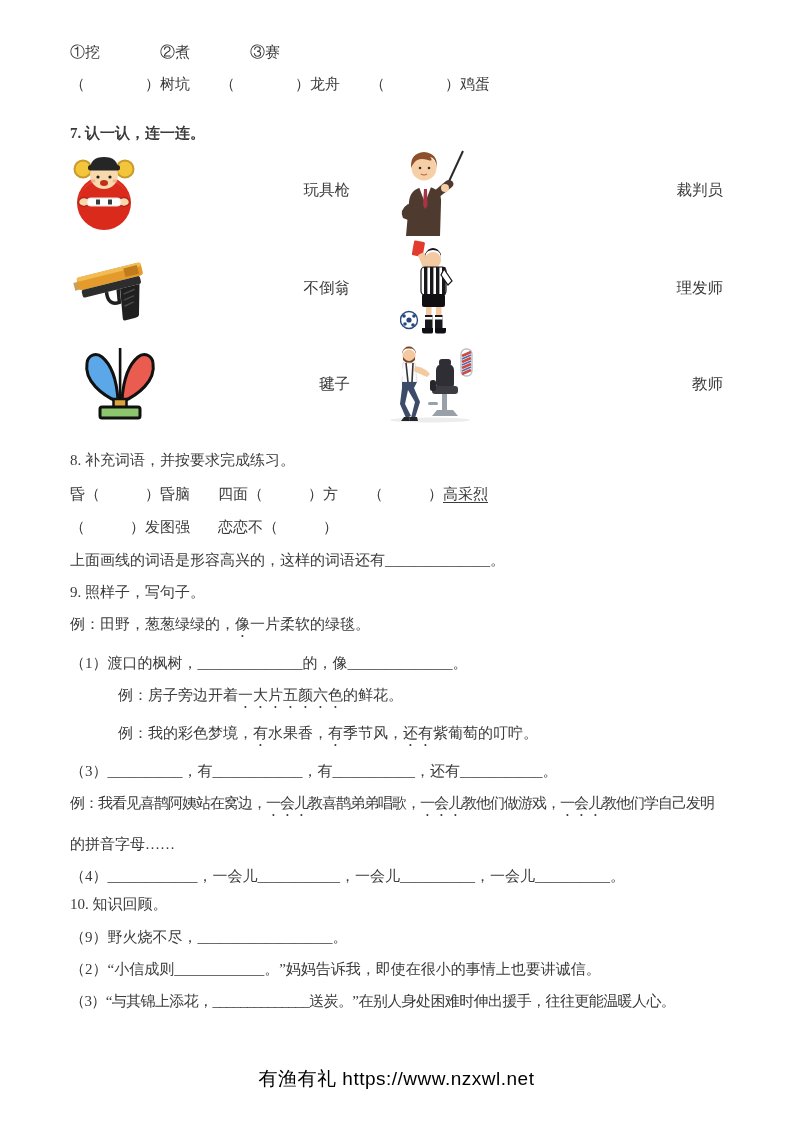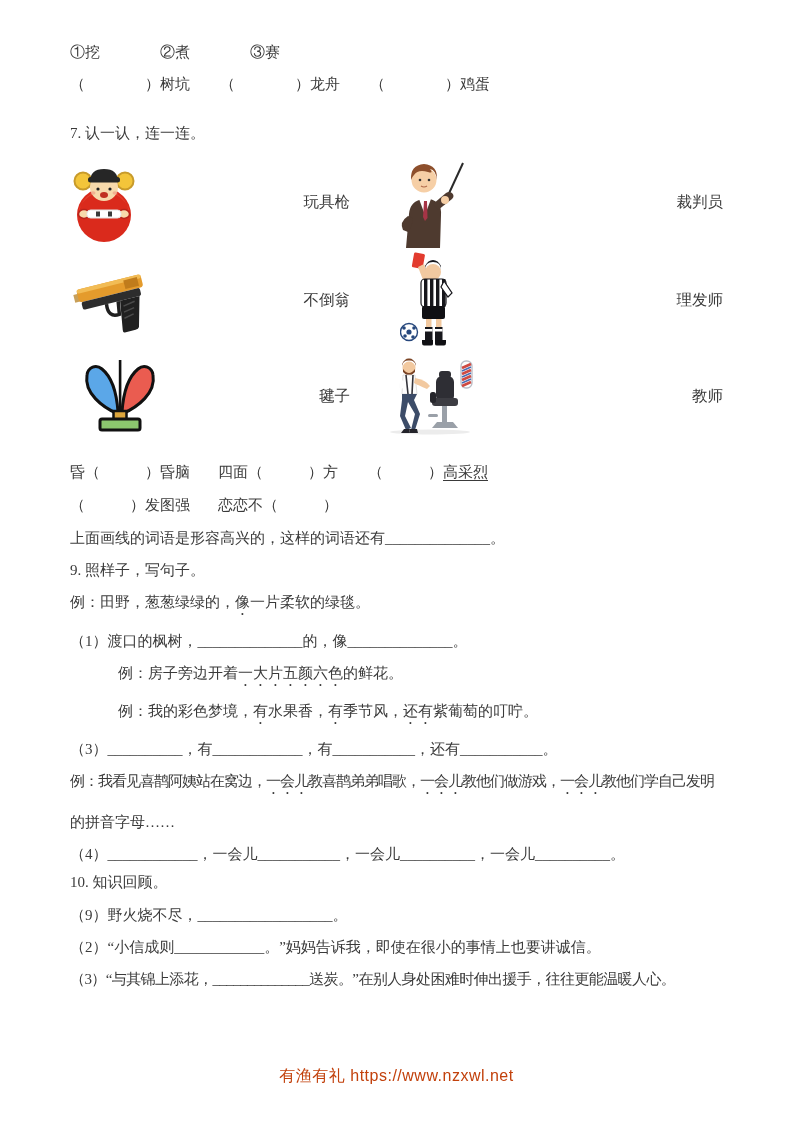--- a/index.html
+++ b/index.html
@@ -6,21 +6,21 @@
   html,body { background:#ffffff; }
   .page {
     width:793px; height:1122px; position:relative; overflow:hidden;
     background:#ffffff; color:#3a3a3a;
     font-family:"Liberation Serif","DejaVu Serif",serif;
     padding:44px 70px 0 70px;
   }
   .line { font-size:15px; line-height:17px; margin-bottom:15px; white-space:nowrap; }
   .mb19{margin-bottom:32px;} .mb17{margin-bottom:17px;} .mb16{margin-bottom:16px;}
   .mb14{margin-bottom:14px;} .mb13{margin-bottom:13px;margin-left:48px;} .mb11{margin-bottom:11px;}
-  .mb2{margin-bottom:14px;}
+  .mb2{margin-bottom:2px;font-weight:bold;}
   .squeeze { letter-spacing:-1px; }
   .squeeze-half { letter-spacing:-0.6px; }
   .em {
     -webkit-text-emphasis:filled dot #3a3a3a; text-emphasis:filled dot #3a3a3a;
     -webkit-text-emphasis-position:under; text-emphasis-position:under right;
   }
   .u { text-decoration:underline; text-decoration-thickness:1px; text-underline-offset:3px; }
   
   .q7grid {
     display:grid; grid-template-columns:130px 150px 160px 1fr;
@@ -28,21 +28,21 @@
   }
   .imgcell { display:flex; align-items:center; justify-content:flex-start; padding-left:2px; }
   .imgcell.center { justify-content:center; padding-left:0; }
   .lblcell { font-size:15.5px; }
   .lblcell.pad { padding-left:8px; }
   
   .q8row { display:grid; grid-template-columns:148px 150px 1fr; font-size:15px; line-height:17px; white-space:nowrap; }
   .footer {
     position:absolute; left:0; right:0; top:1066px; text-align:center;
     font-family:"Liberation Sans","DejaVu Sans",sans-serif;
-    font-size:16px; color:#c2410c; letter-spacing:0.5px;
+    font-size:19px; color:#000000; letter-spacing:0.5px;
   }
 </style>
 </head>
 <body>
 
 <div class="page">
 
   <p class="line">①挖　　　　②煮　　　　③赛</p>
   <p class="line mb19">（　　　　）树坑　　（　　　　）龙舟　　（　　　　）鸡蛋</p>
 
@@ -173,20 +173,21 @@
           <path d="M18 24 Q13 28 16 33 L20 32 Q21 28 21 26 Z" fill="#fdfdfd"></path>
           <path d="M18 38 L33 38 L30 44 L36 58 L31 74 L27 74 L31 58 L24 46 L21 60 L27 72 L22 74 L16 60 L18 44 Z" fill="#3c4c68"></path>
           <path d="M26 73 L33 73 L34 77 L25 77 Z" fill="#23232a"></path>
           <path d="M20 73 L26 73 L25 77 L17 77 Z" fill="#23232a"></path>
         </g>
       </svg>
     </div>
     <div class="lblcell pad">教师</div>
   </div>
 
+  <p class="line mb17">8. 补充词语，并按要求完成练习。</p>
   <div class="q8row mb16">
     <span>昏（　　　）昏脑</span>
     <span>四面（　　　）方</span>
     <span><span>（　　　）</span><span class="u">高采烈</span></span>
   </div>
   <div class="q8row mb16">
     <span>（　　　）发图强</span>
     <span>恋恋不（　　　）</span>
   </div>
   <p class="line">上面画线的词语是形容高兴的，这样的词语还有______________。</p>

